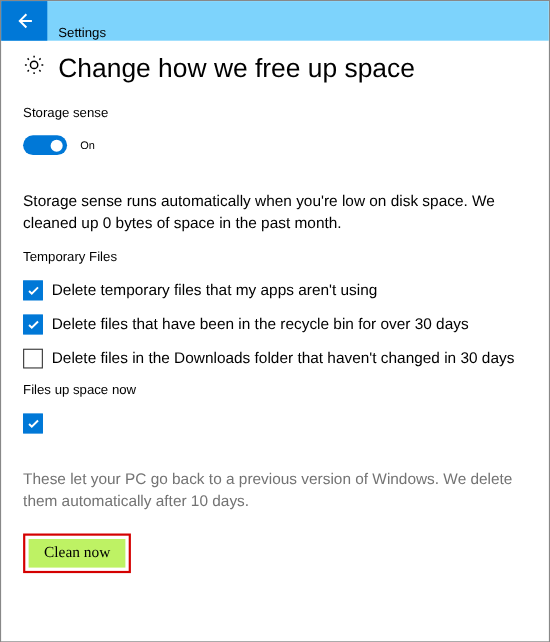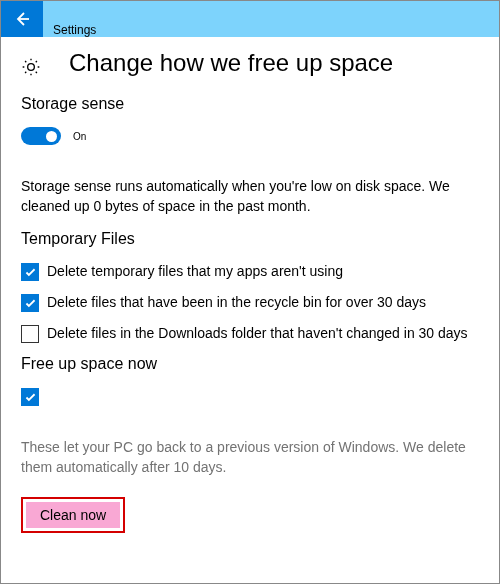--- a/index.html
+++ b/index.html
@@ -31,36 +31,35 @@
   .header-title {
     font-size: 12px;
     margin-left: 10px;
     color: #000;
   }
   .content {
     padding: 12px 20px 20px 20px;
   }
   .page-title-row {
     display: flex;
-    align-items: flex-end;
+    align-items: flex-start;
     margin-bottom: 18px;
-    gap: 16px;
   }
   .gear {
     width: 20px;
     height: 20px;
     margin-right: 12px;
     flex-shrink: 0;
   }
   .page-title {
     font-size: 24px;
     font-weight: 400;
   }
   .section-heading {
-    font-size: 16px;
+    font-size: 12px;
     font-weight: 400;
     margin-top: 10px;
     margin-bottom: 14px;
   }
   .toggle-row {
     display: flex;
     align-items: center;
     margin-bottom: 10px;
   }
   .toggle {
@@ -119,24 +118,25 @@
     height: 13px;
   }
   .checkbox-label {
     font-size: 14px;
     line-height: 1.35;
   }
   .btn {
     display: inline-block;
     padding: 5px 14px;
     font-size: 14px;
-    background: #f9a8d4;
+    background: #bef264;
     color: #000;
     border: none;
     cursor: pointer;
+    font-family: Liberation Serif, serif;
   }
   .btn-highlight {
     border: 2.5px solid #d40000;
     padding: 3px;
     display: inline-block;
     margin-top: 6px;
   }
 </style>
 </head>
 <body>
@@ -190,21 +190,21 @@
         </svg>
     </div>
     <div class="checkbox-label">Delete files that have been in the recycle bin for over 30 days</div>
   </div>
 
   <div class="checkbox-row">
     <div class="checkbox"></div>
     <div class="checkbox-label">Delete files in the Downloads folder that haven't changed in 30 days</div>
   </div>
 
-  <div class="section-heading">Free up space now</div>
+  <div class="section-heading">Files up space now</div>
 
 
   <div class="checkbox-row">
     <div class="checkbox checked">
       <svg viewBox="0 0 16 16">
           <path d="M3 8l3 3 7-7" stroke="#fff" stroke-width="2.2" fill="none"></path>
         </svg>
     </div>
   </div>
 

